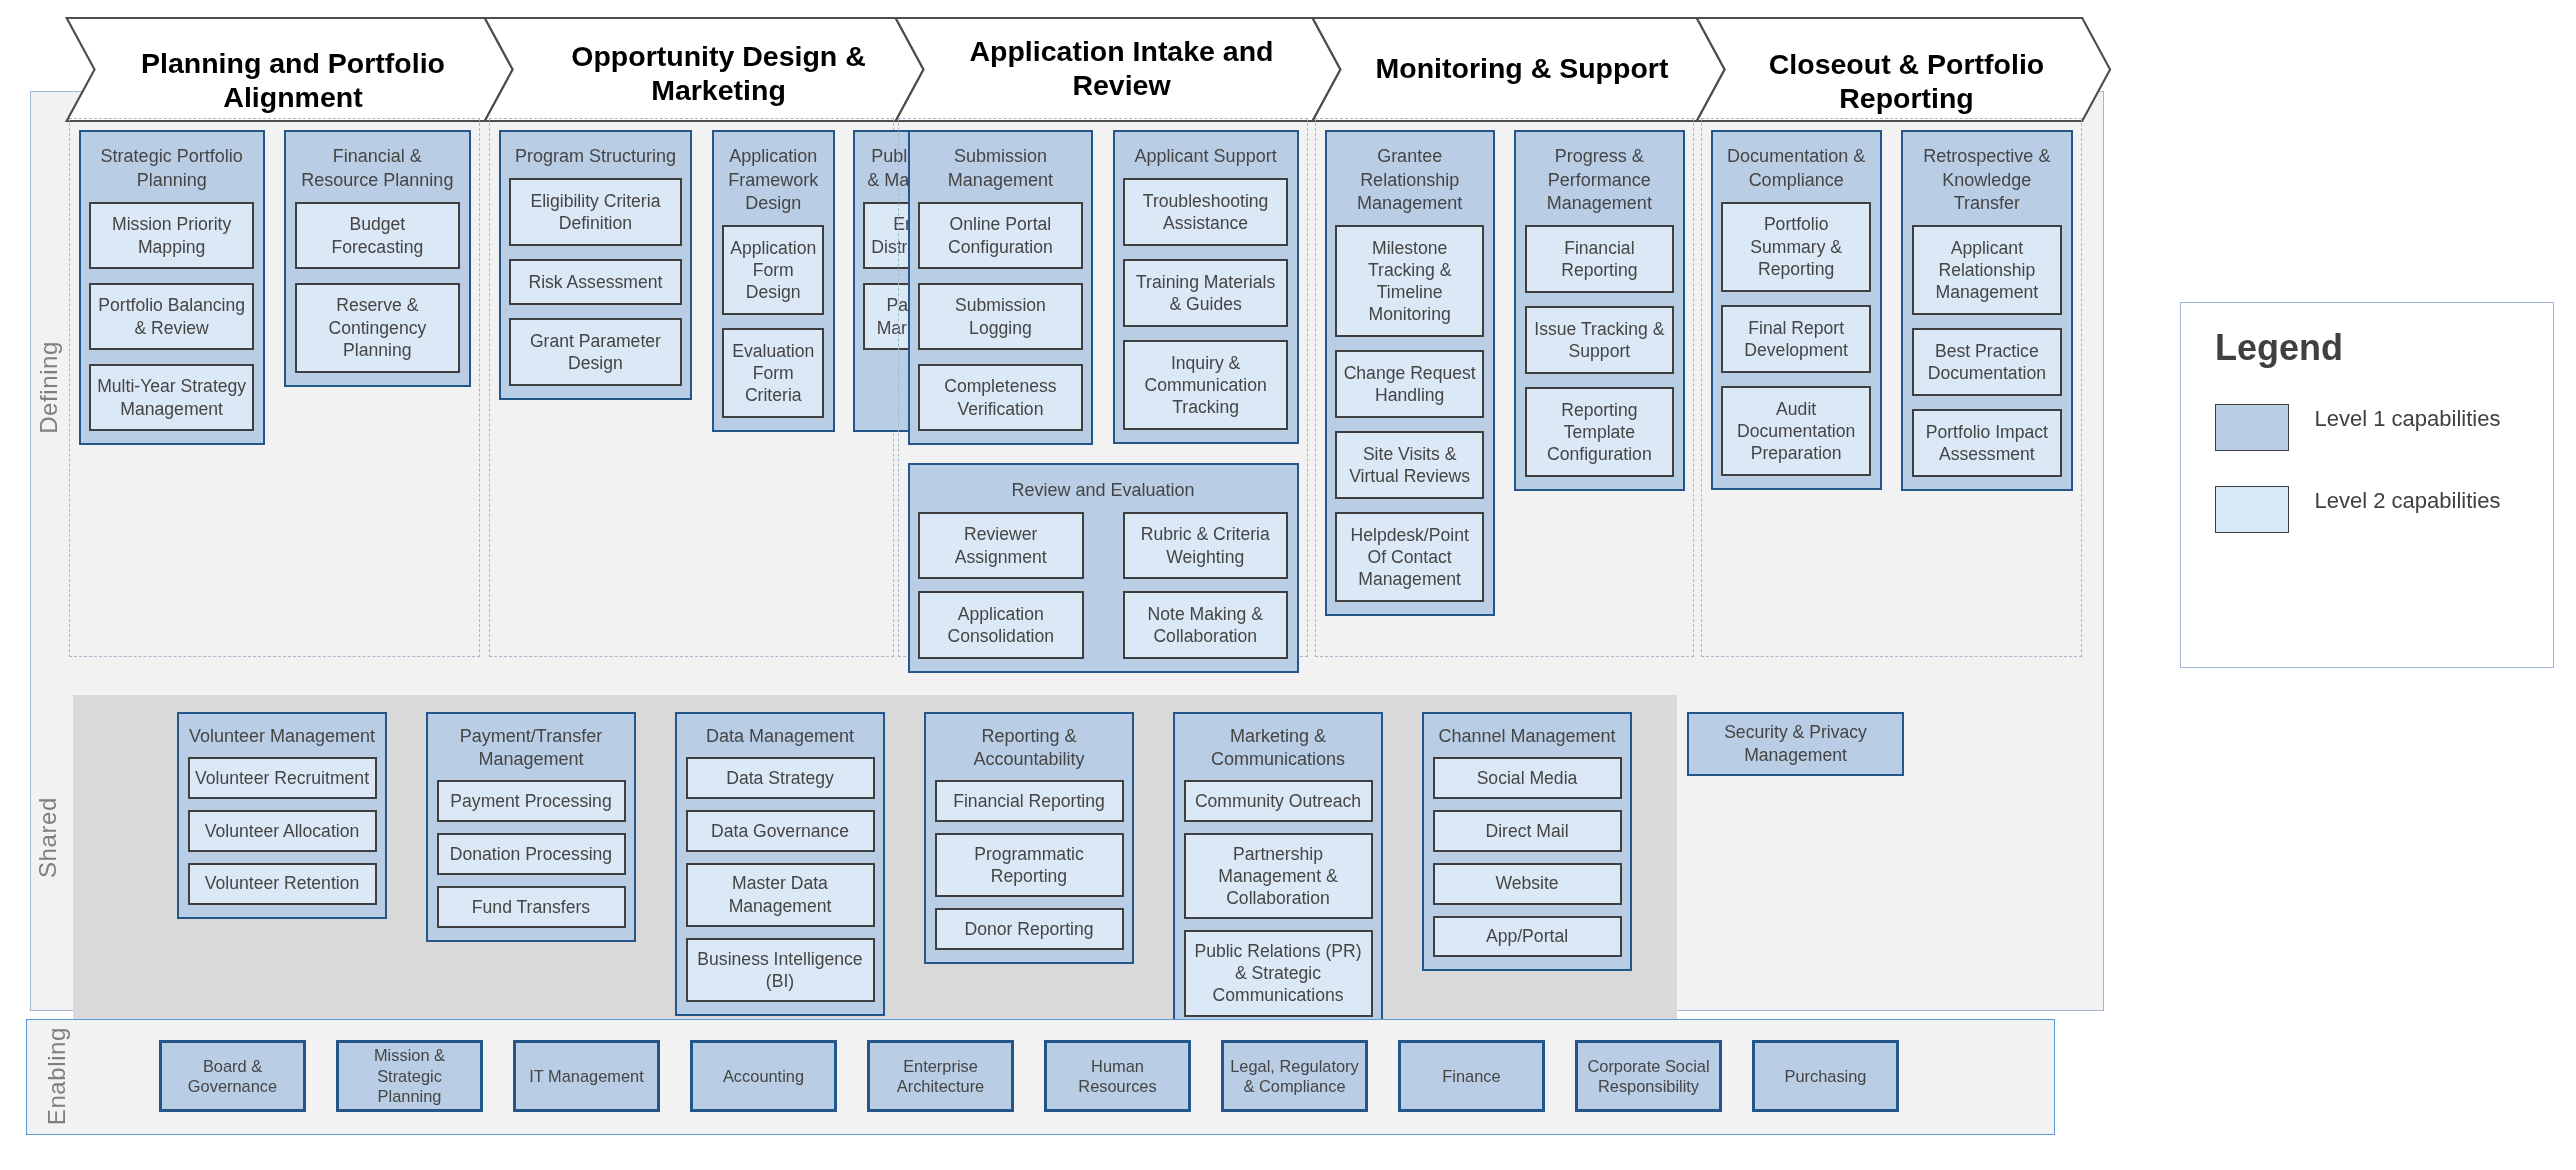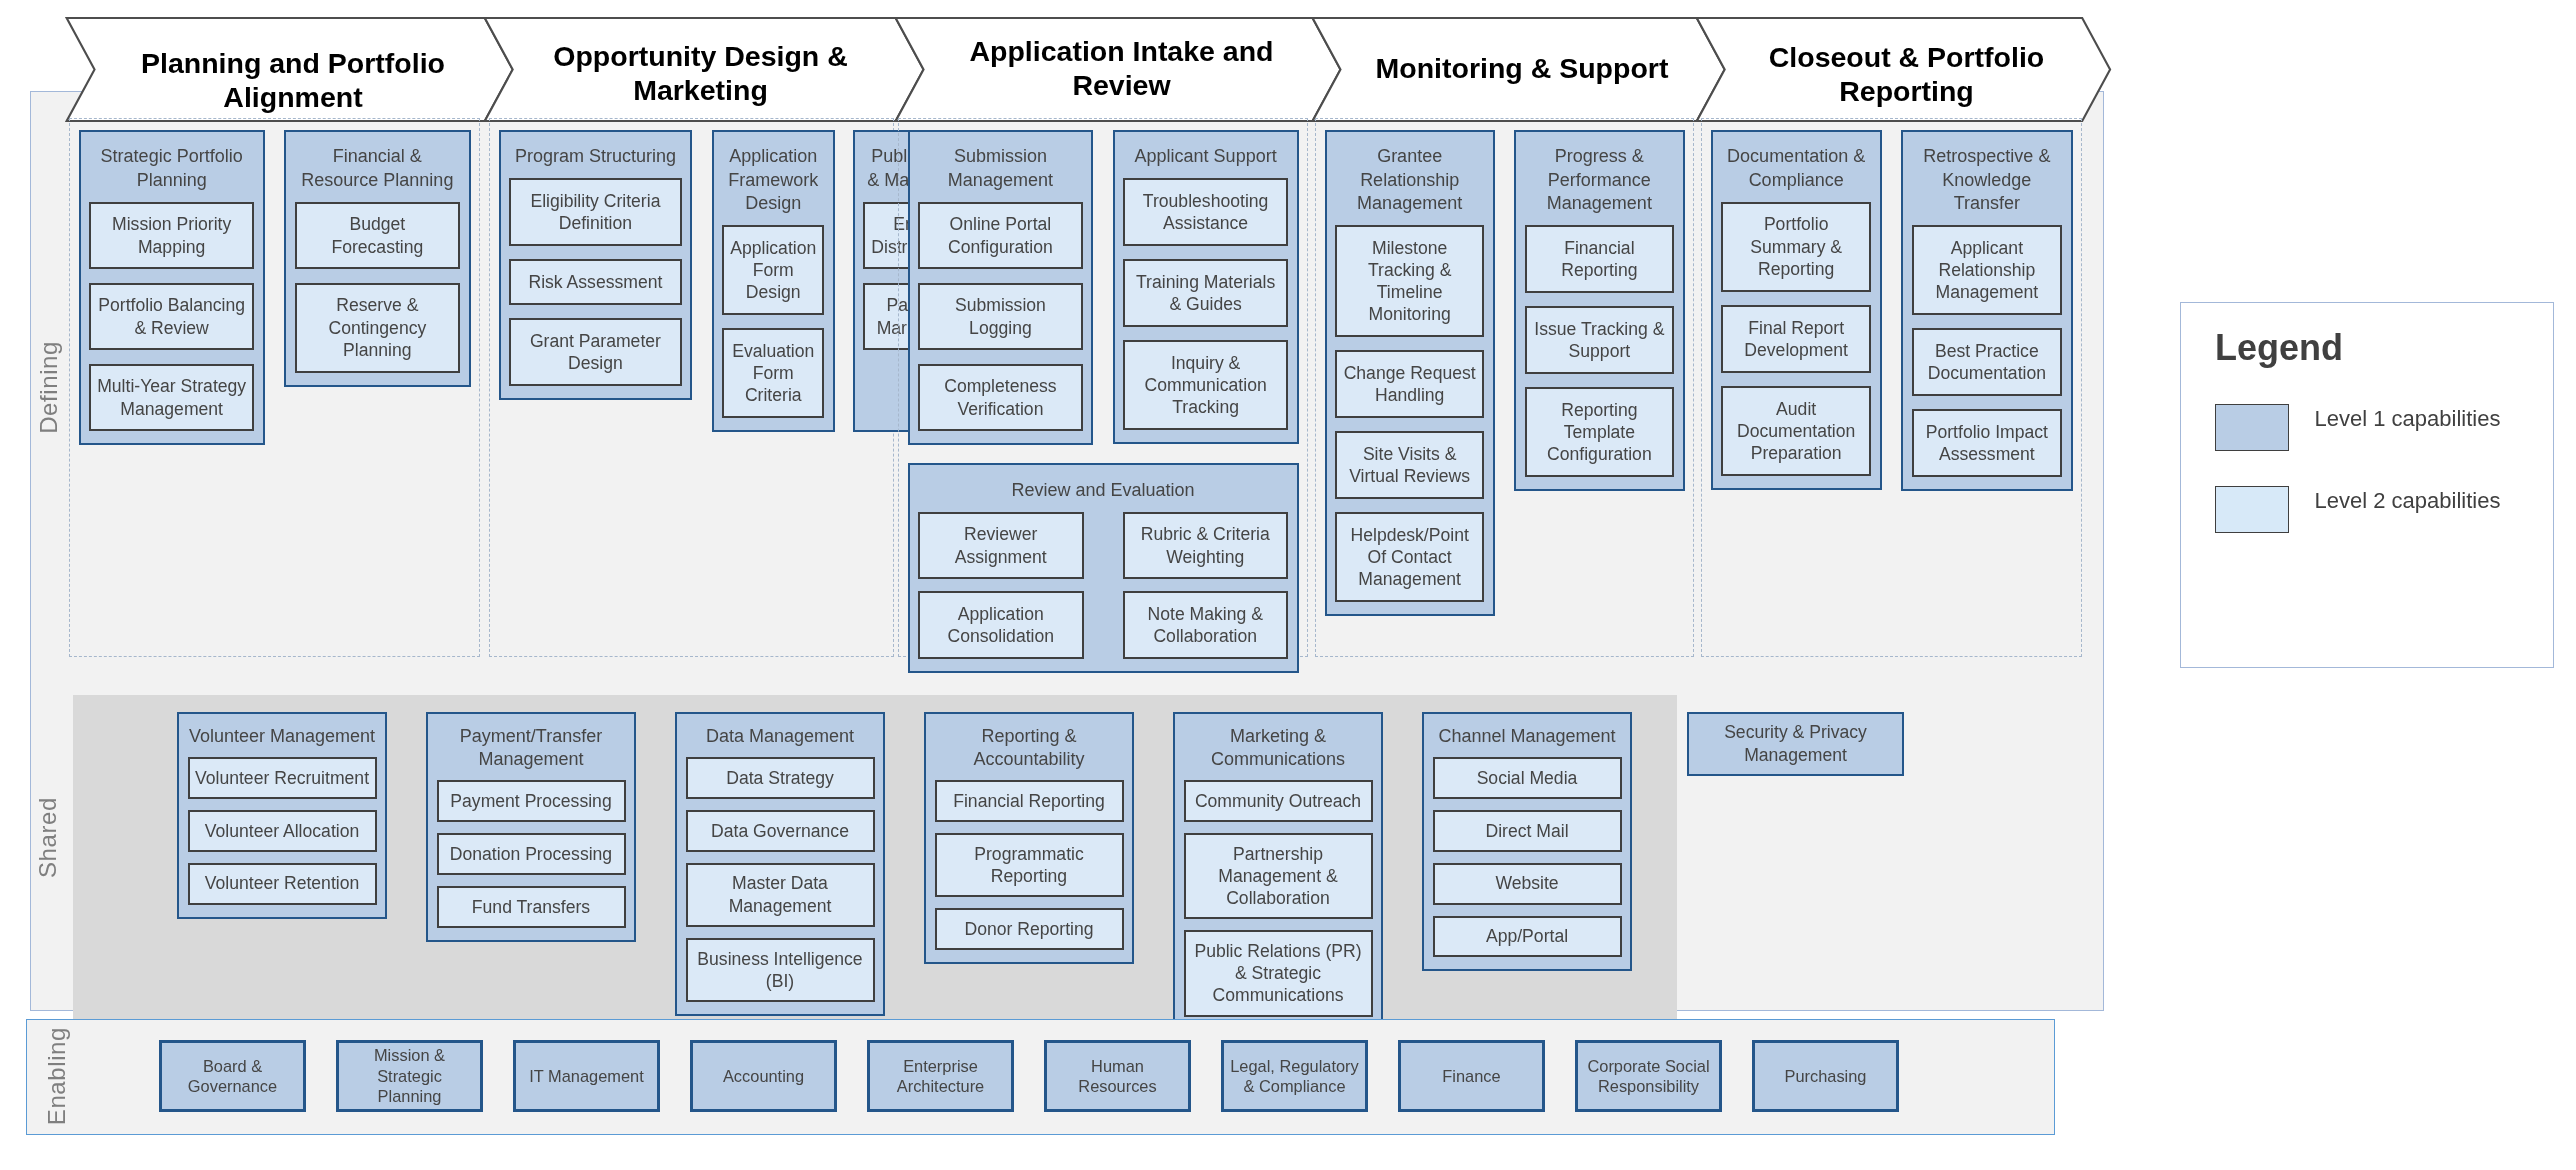--- a/index.html
+++ b/index.html
@@ -108,24 +108,24 @@
 
   <svg id="chevron-svg" viewBox="0 0 3500 176">
       <polygon points="110,3 800,3 846,88 800,173 110,173 156,88"></polygon>
       <polygon points="800,3 1478,3 1524,88 1478,173 800,173 846,88"></polygon>
       <polygon points="1478,3 2166,3 2212,88 2166,173 1478,173 1524,88"></polygon>
       <polygon points="2166,3 2800,3 2846,88 2800,173 2166,173 2212,88"></polygon>
       <polygon points="2800,3 3436,3 3482,88 3436,173 2800,173 2846,88"></polygon>
     </svg>
   <div id="chevron-labels">
       <div class="chev-label" style="left: 107px; top: 17.6px; width: 372px; height: 126px;">Planning and Portfolio Alignment</div>
-      <div class="chev-label" style="left: 518px; top: 17.6px; width: 365px; height: 112px;">Opportunity Design &amp; Marketing</div>
+      <div class="chev-label" style="left: 536px; top: 17.6px; width: 365px; height: 112px;">Opportunity Design &amp; Marketing</div>
       <div class="chev-label" style="left: 936px; top: 17.6px; width: 371px; height: 103px;">Application Intake and Review</div>
       <div class="chev-label" style="left: 1353px; top: 17.6px; width: 338px; height: 103px;">Monitoring &amp; Support</div>
-      <div class="chev-label" style="left: 1737px; top: 23px; width: 339px; height: 103px;">Closeout &amp; Portfolio Reporting</div>
+      <div class="chev-label" style="left: 1737px; top: 30px; width: 339px; height: 103px;">Closeout &amp; Portfolio Reporting</div>
     </div>
 
   <div id="defining-cols">
       <div class="phase-col" style="left: 69px; width: 411px;">
         <div class="prow">
           <div class="group">
             <div class="gtitle">Strategic Portfolio Planning</div>
             <div class="gitems">
               <div class="item">Mission Priority Mapping</div>
               <div class="item">Portfolio Balancing &amp; Review</div>

